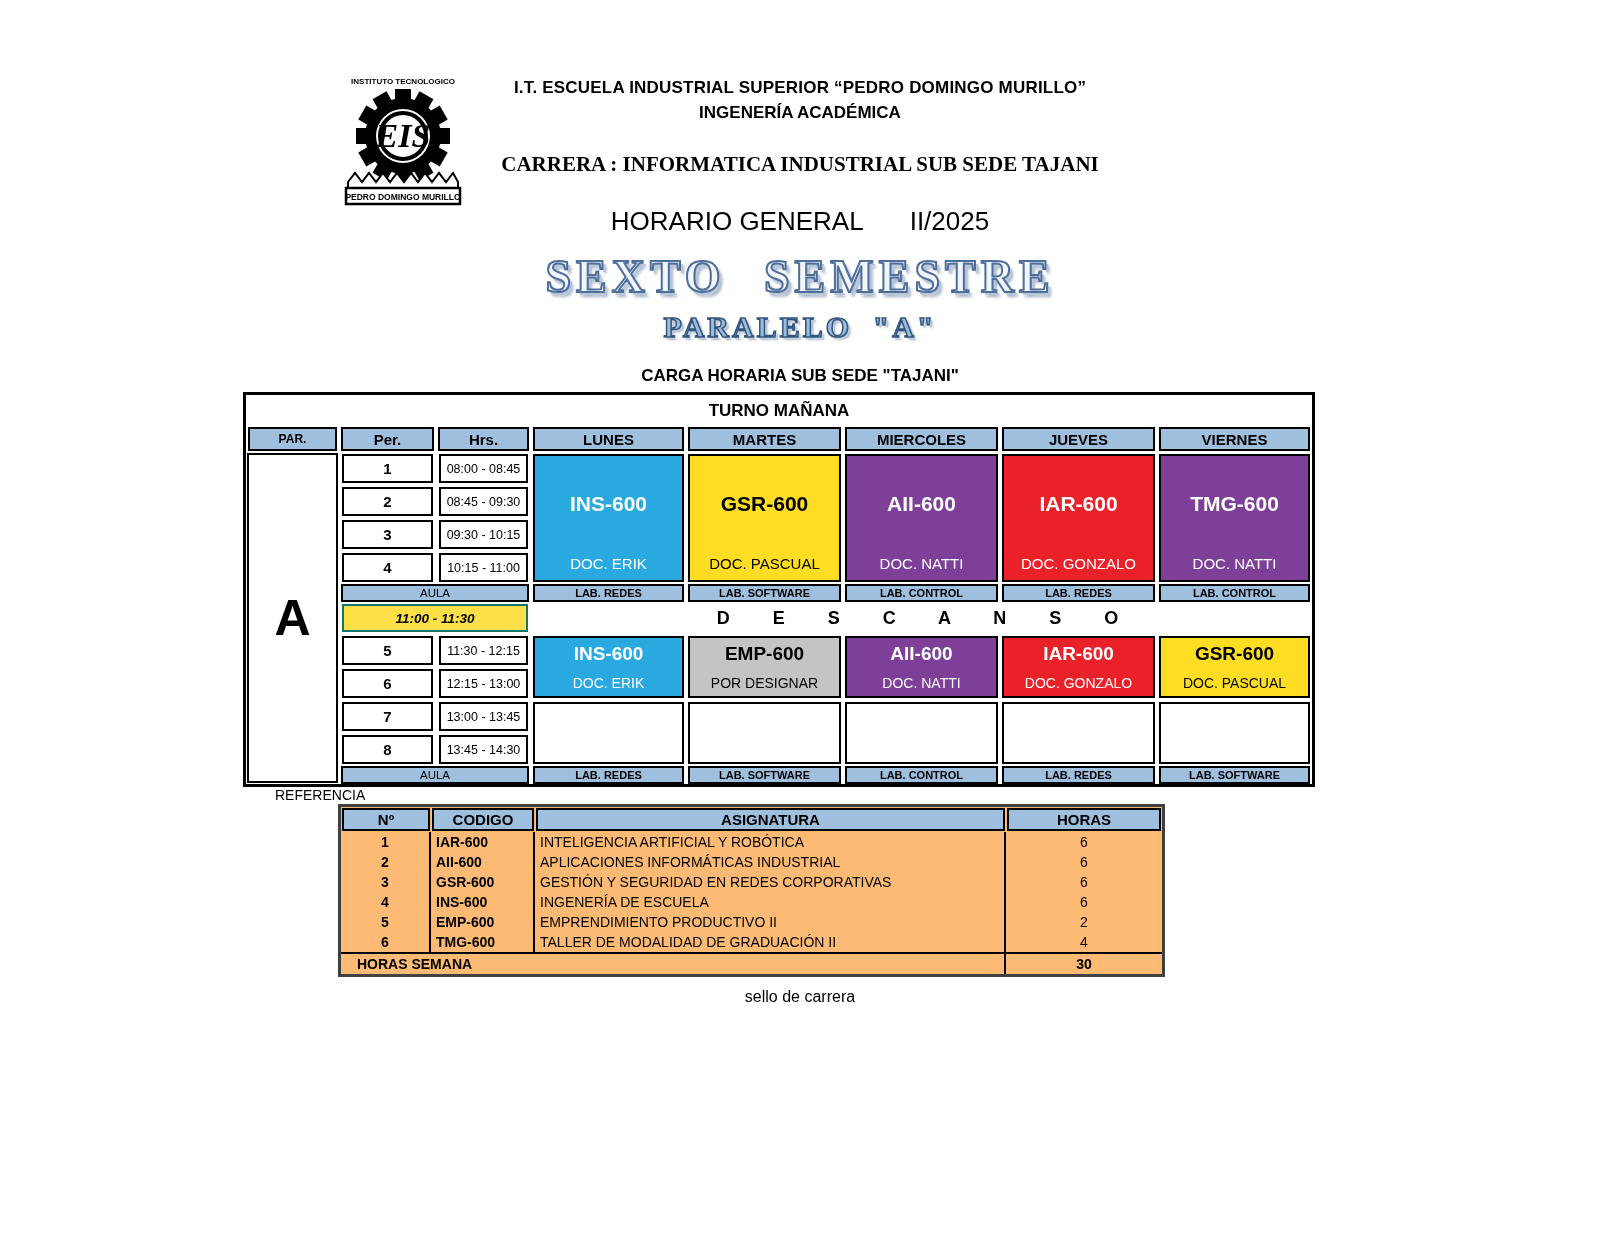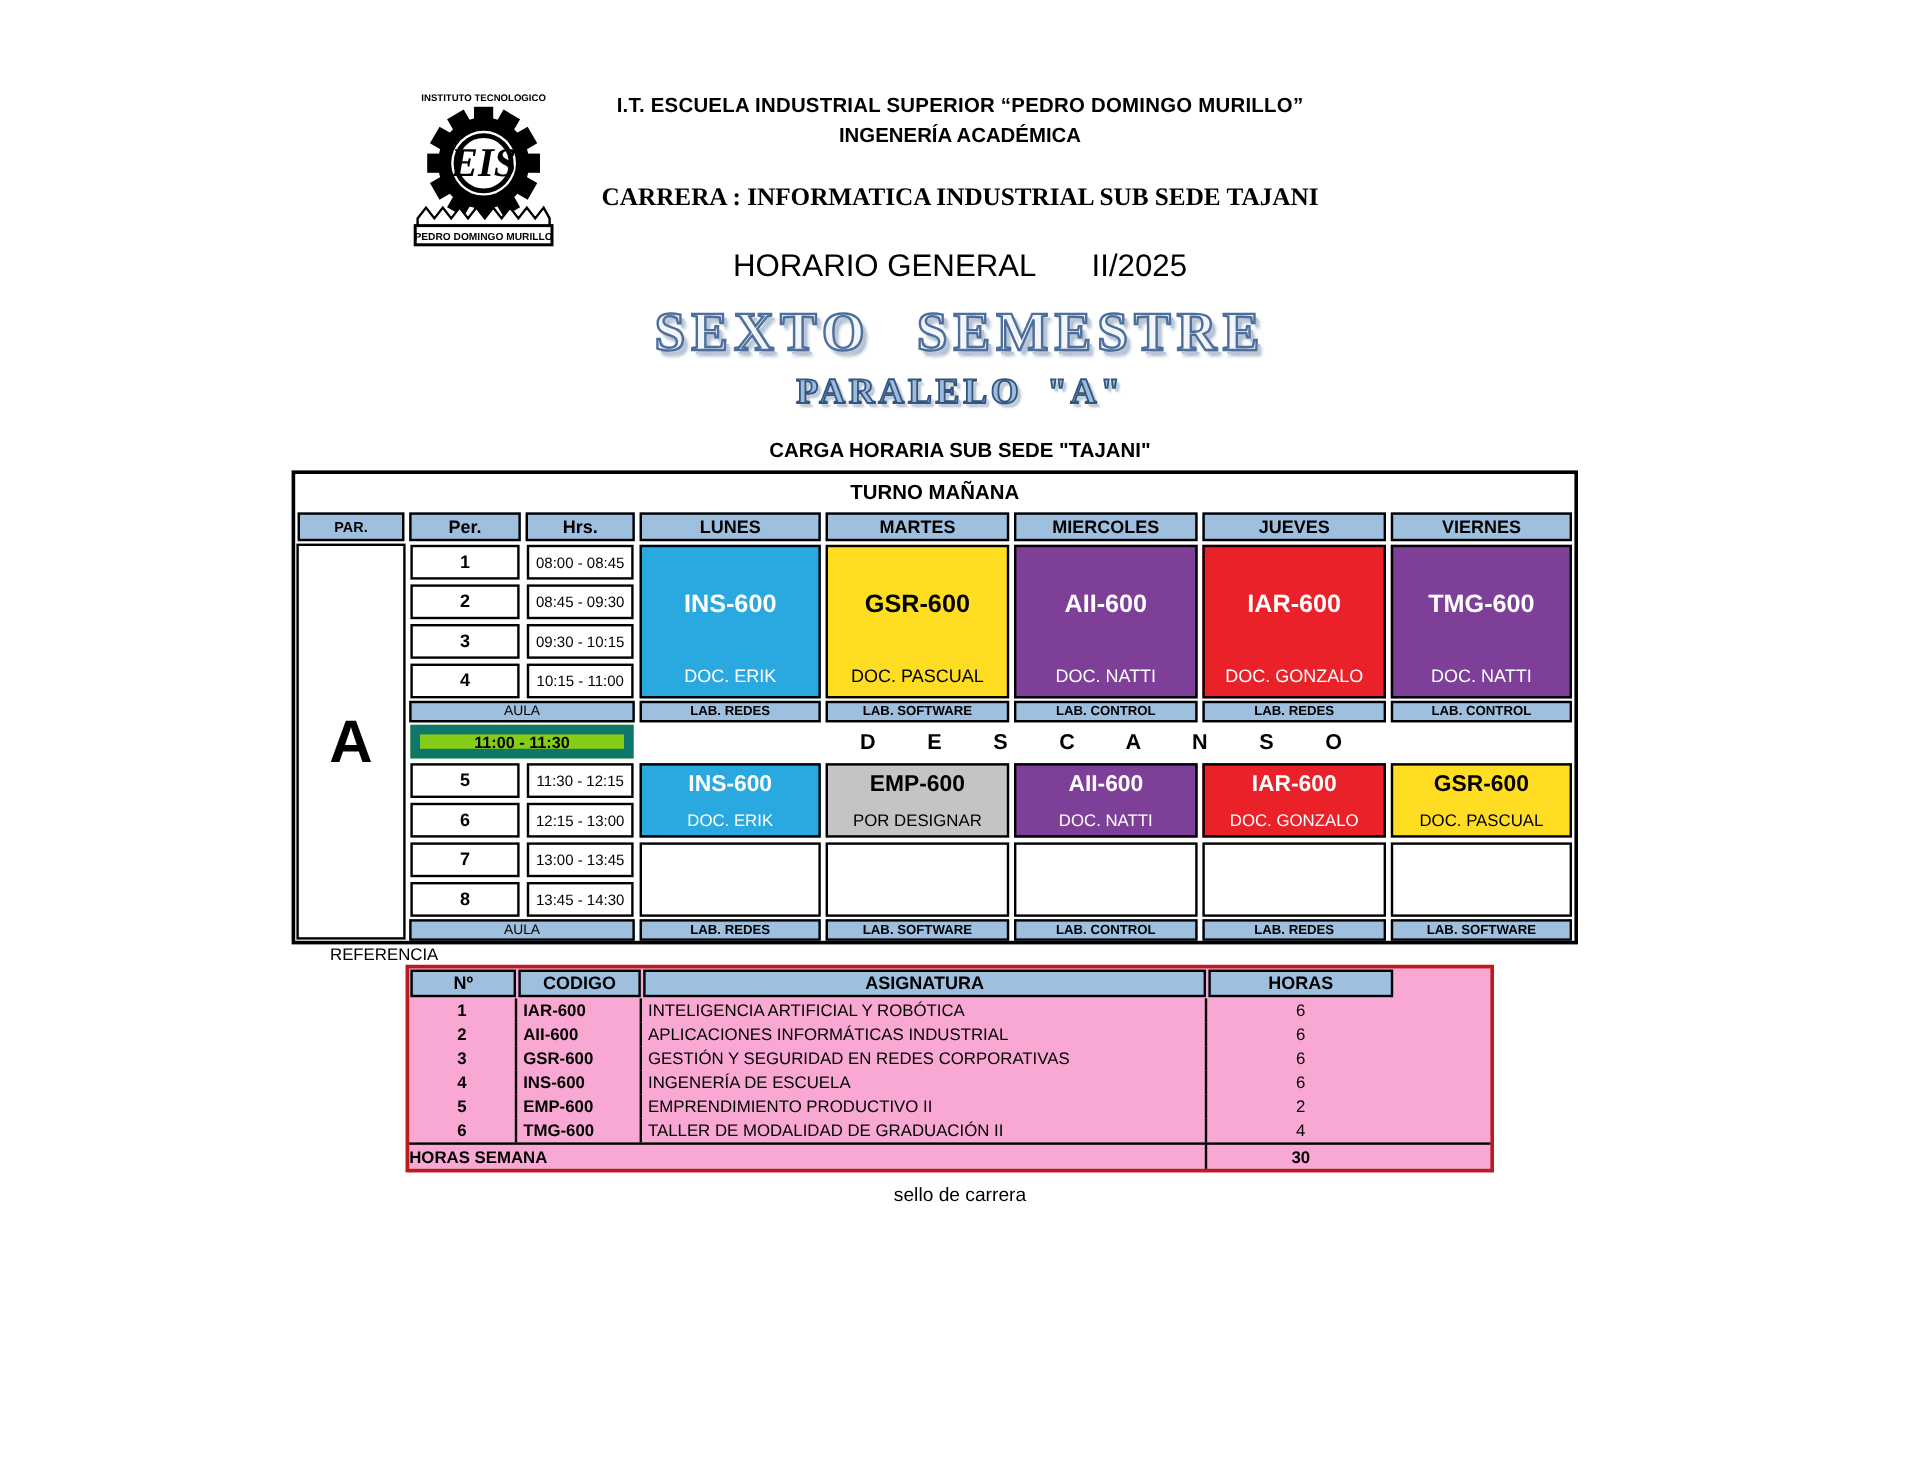--- a/index.html
+++ b/index.html
@@ -56,42 +56,42 @@
   .block { border:2px solid #000; margin:2px 2px; position:relative; }
   .block .code    { position:absolute; left:0; right:0; text-align:center; font-weight:bold; }
   .block .teacher { position:absolute; left:0; right:0; text-align:center; }
   .block.morning .code    { top:36px;  font-size:21px; }
   .block.morning .teacher { bottom:8px; font-size:15px; }
   .block.afternoon .code    { top:5px;   font-size:19px; }
   .block.afternoon .teacher { bottom:5px; font-size:14px; }
   .aula-cell { background:#9FBFDF; border:2px solid #000; margin:0 2px; display:flex;
                align-items:center; justify-content:center; font-size:11px; font-weight:bold; }
   .aula-cell.lbl { font-weight:normal; font-size:11.5px; }
-  .desc-time { grid-column:2/4; grid-row:7; border:8px solid #0f766e; margin:2px 3px;
-               background:#84cc16; display:flex; align-items:center; justify-content:center;
-               font-weight:bold; font-size:13.5px; }
+  .desc-time { grid-column:2/4; grid-row:7; border:2px solid #0f766e; margin:2px 3px;
+               background:#fde047; display:flex; align-items:center; justify-content:center;
+               font-weight:bold; font-size:13.5px;font-style:italic; }
   .desc-days { grid-column:4/9; grid-row:7; display:flex; align-items:center;
                justify-content:center; font-weight:bold; font-size:18px;
                letter-spacing:8px; word-spacing:22px; }
   .empty-cell { border:2px solid #000; margin:2px; background:#fff; }
 
   
   #ref-label { left:243px; top:787px; font-size:14px;margin-left:32px; }
-  #ref-table { left:338px; top:804px; width:907px; border:3px solid #b91c1c; background:#f9a8d4; }
+  #ref-table { left:338px; top:804px; width:827px; border:3px solid #404040; background:#fdba74; }
   #ref-head { display:grid; grid-template-columns:90px 104px 471px 156px; height:25px; }
   #ref-head .hcell { font-size:15px; margin:1px; }
   .ref-row { display:grid; grid-template-columns:90px 104px 471px 156px; height:20px;
              align-items:center; font-size:14px; }
   .ref-row .c1 { text-align:center; font-weight:bold; border-right:2px solid #000; height:100%; display:flex; align-items:center; justify-content:center; }
   .ref-row .c2 { font-weight:bold; padding-left:5px; border-right:2px solid #000; height:100%; display:flex; align-items:center; }
   .ref-row .c3 { padding-left:5px; border-right:2px solid #000; height:100%; display:flex; align-items:center; }
   .ref-row .c4 { text-align:center; }
   #ref-total { display:grid; grid-template-columns:665px 156px; height:22px;
                border-top:2px solid #000; align-items:center; font-size:14px; font-weight:bold; }
-  #ref-total .t1 { padding-left:0; border-right:2px solid #000; height:100%; display:flex; align-items:center; }
+  #ref-total .t1 { padding-left:16px; border-right:2px solid #000; height:100%; display:flex; align-items:center; }
   #ref-total .t2 { text-align:center; }
 
   #sello { left:400px; top:988px; width:800px; font-size:16px; }
 </style>
 </head>
 <body>
 
 <div class="abs" id="logo">
   <svg width="122" height="134" viewBox="0 0 122 134">
     <text x="61" y="10" text-anchor="middle" font-family="Liberation Sans, sans-serif" font-size="8" font-weight="bold">INSTITUTO TECNOLOGICO</text>

